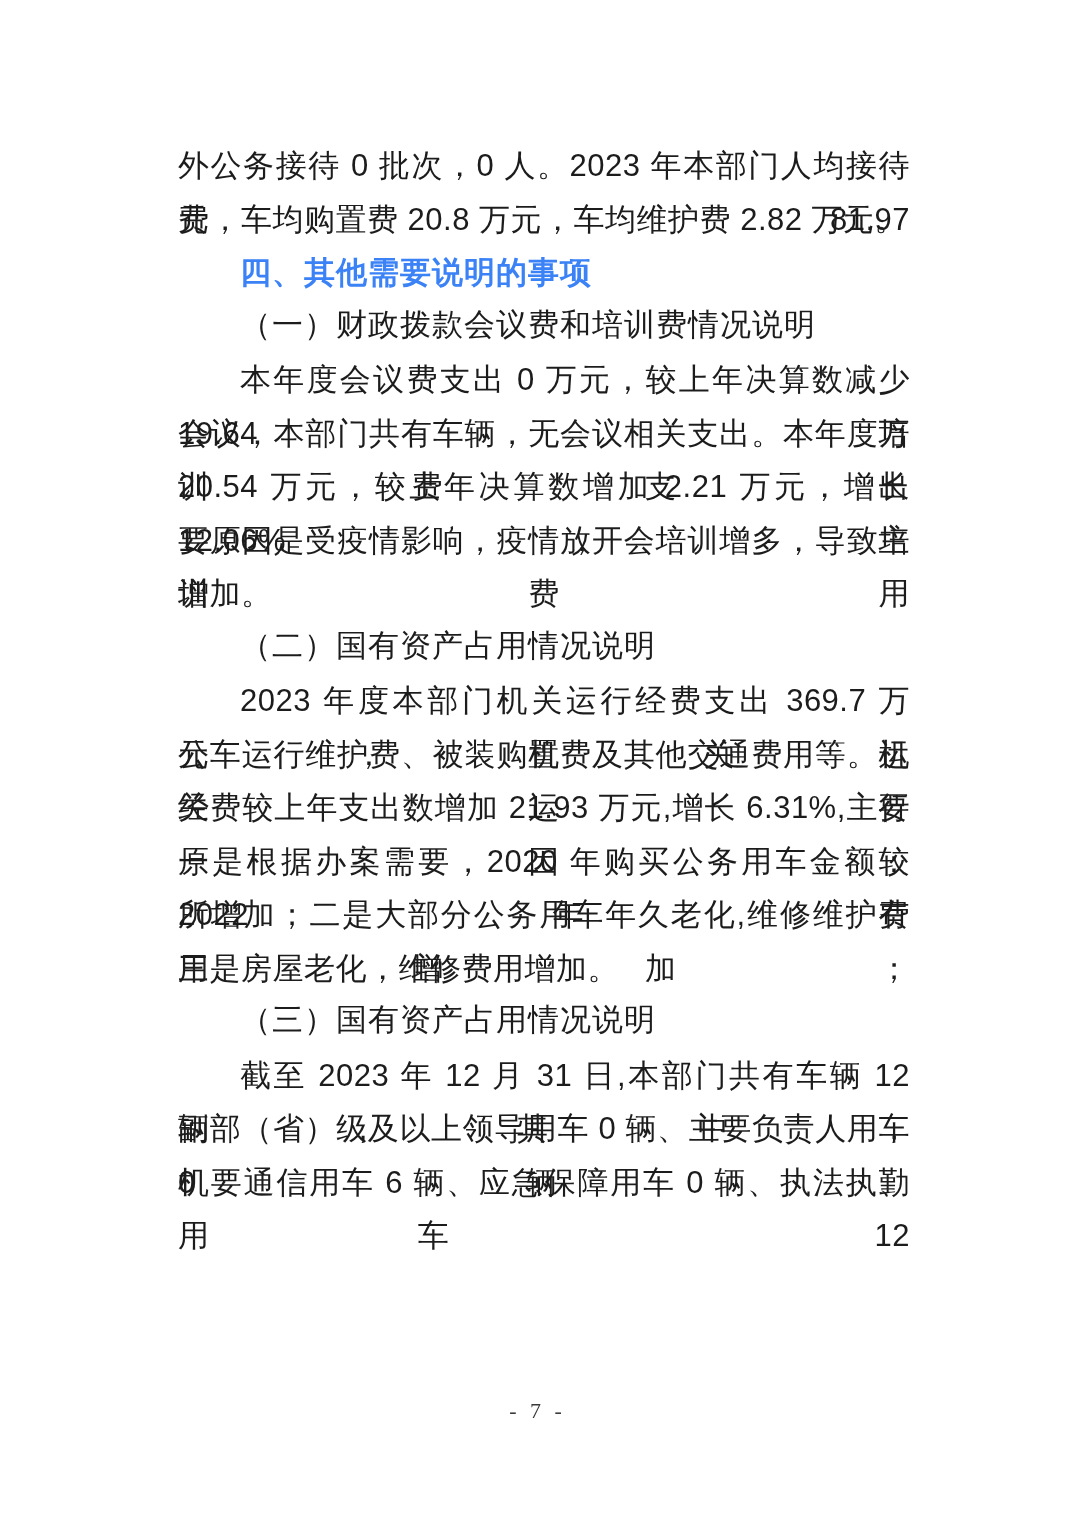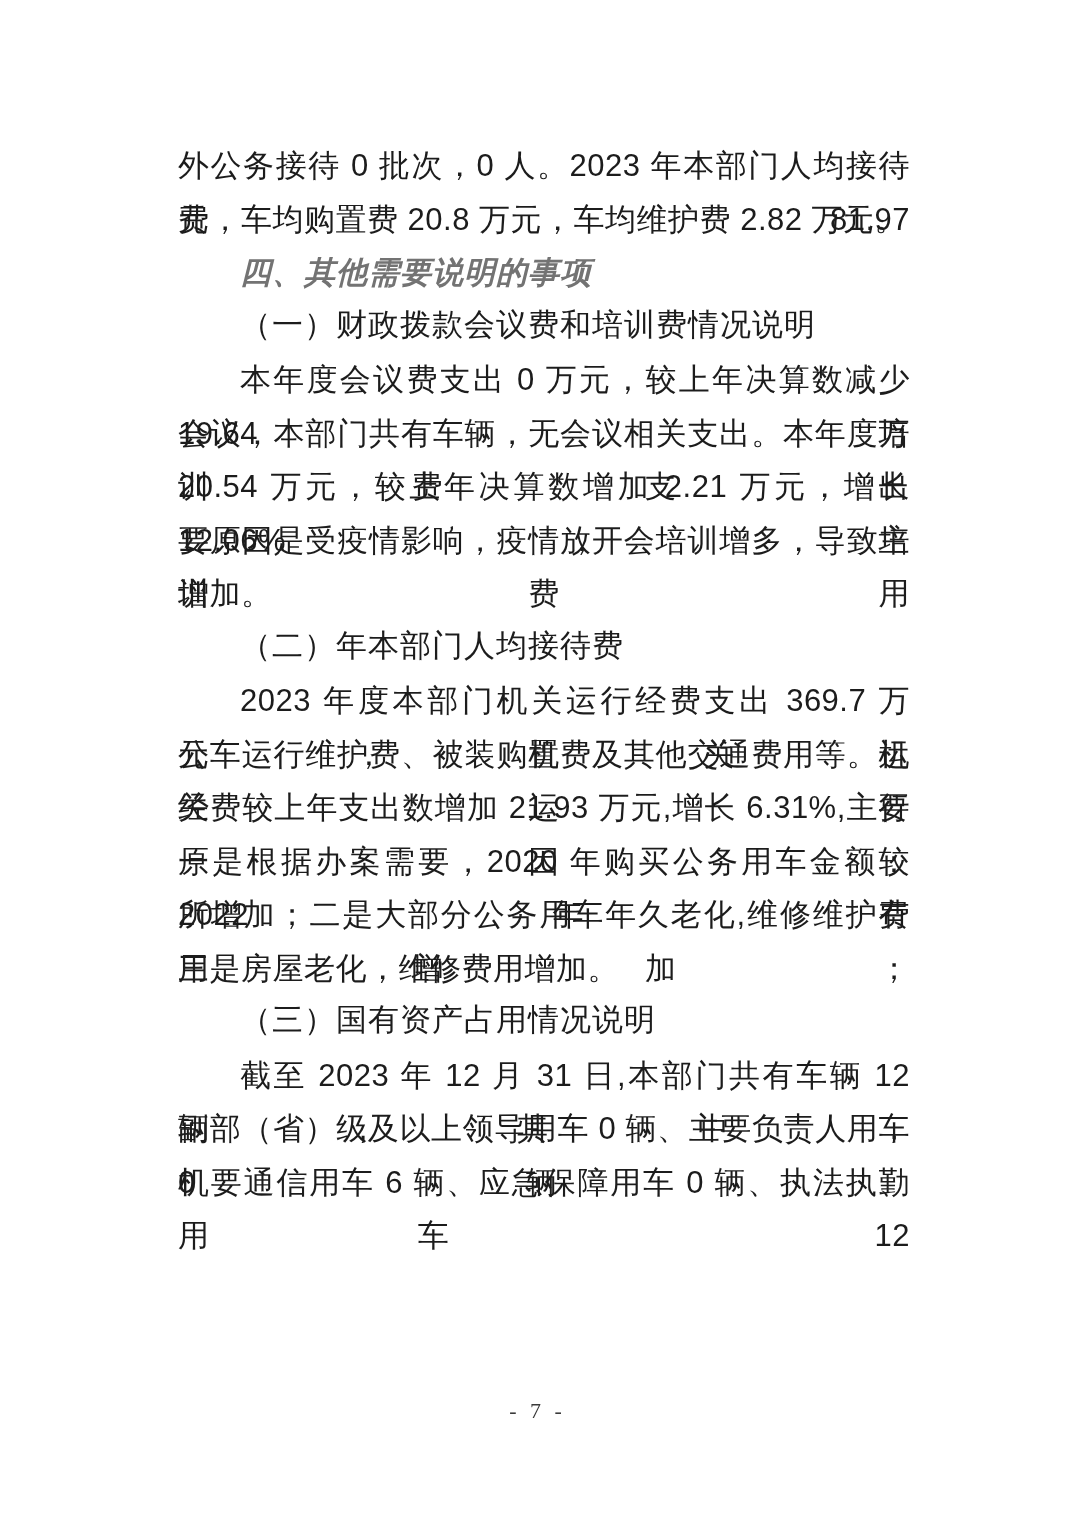--- a/index.html
+++ b/index.html
@@ -37,22 +37,21 @@
     text-align: justify;
     text-align-last: justify;
     text-justify: inter-character;
   }
   .indent {
     text-indent: 62px;
   }
   .heading {
     font-weight: 700;
     letter-spacing: 1px;
-    color: #737373;
-    font-style: italic;
+    color: #3b82f6;
   }
   .sub {
     font-family: Liberation Mono, monospace;
     letter-spacing: 1px;
   }
   .footer {
     position: absolute;
     left: 0;
     top: 1398px;
     width: 100%;
@@ -74,21 +73,21 @@
 
     <div class="ln heading indent">四、其他需要说明的事项</div>
 
     <div class="ln sub indent">（一）财政拨款会议费和培训费情况说明</div>
     <div class="ln fill indent">本年度会议费支出 0 万元，较上年决算数减少 19.64 万</div>
     <div class="ln fill">会议，本部门共有车辆，无会议相关支出。本年度培训费支出</div>
     <div class="ln fill">20.54 万元，较上年决算数增加 2.21 万元，增长 12.06%，主</div>
     <div class="ln fill">要原因是受疫情影响，疫情放开会培训增多，导致培训费用</div>
     <div class="ln">增加。</div>
 
-    <div class="ln sub indent">（二）年本部门人均接待费</div>
+    <div class="ln sub indent">（二）国有资产占用情况说明</div>
     <div class="ln fill indent">2023 年度本部门机关运行经费支出 369.7 万元，机关运</div>
     <div class="ln fill">公车运行维护费、被装购置费及其他交通费用等。机关运行</div>
     <div class="ln fill">经费较上年支出数增加 21.93 万元,增长 6.31%,主要原因：</div>
     <div class="ln fill">一是根据办案需要，2020 年购买公务用车金额较 2022 年有</div>
     <div class="ln fill">所增加；二是大部分公务用车年久老化,维修维护费用增加；</div>
     <div class="ln">三是房屋老化，维修费用增加。</div>
 
     <div class="ln sub indent">（三）国有资产占用情况说明</div>
     <div class="ln fill indent">截至 2023 年 12 月 31 日,本部门共有车辆 12 辆,其中，</div>
     <div class="ln fill">副部（省）级及以上领导用车 0 辆、主要负责人用车 0 辆、</div>

